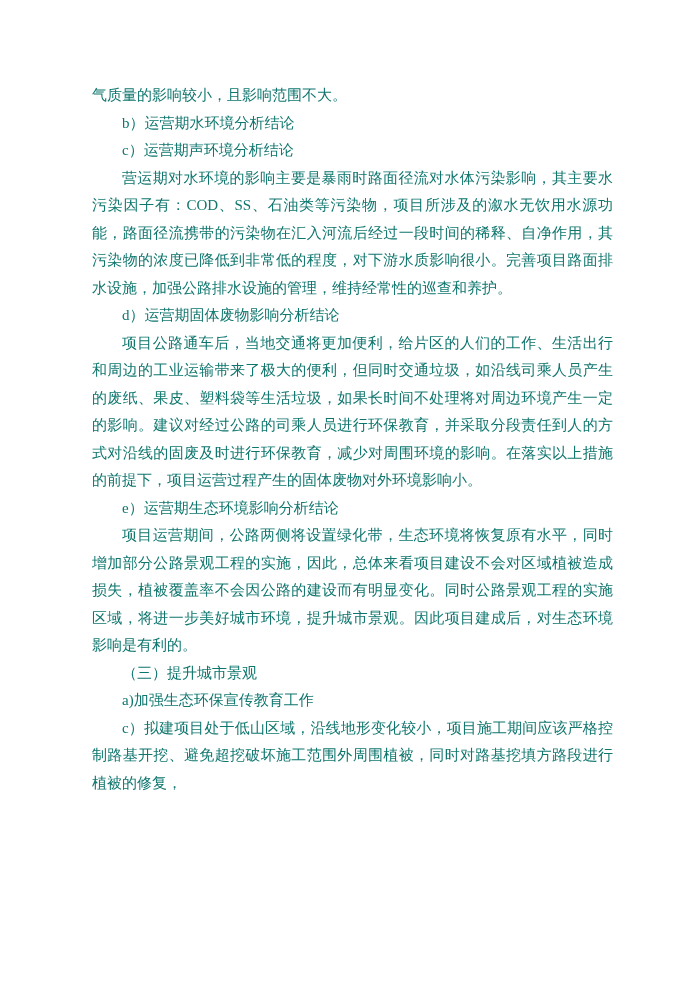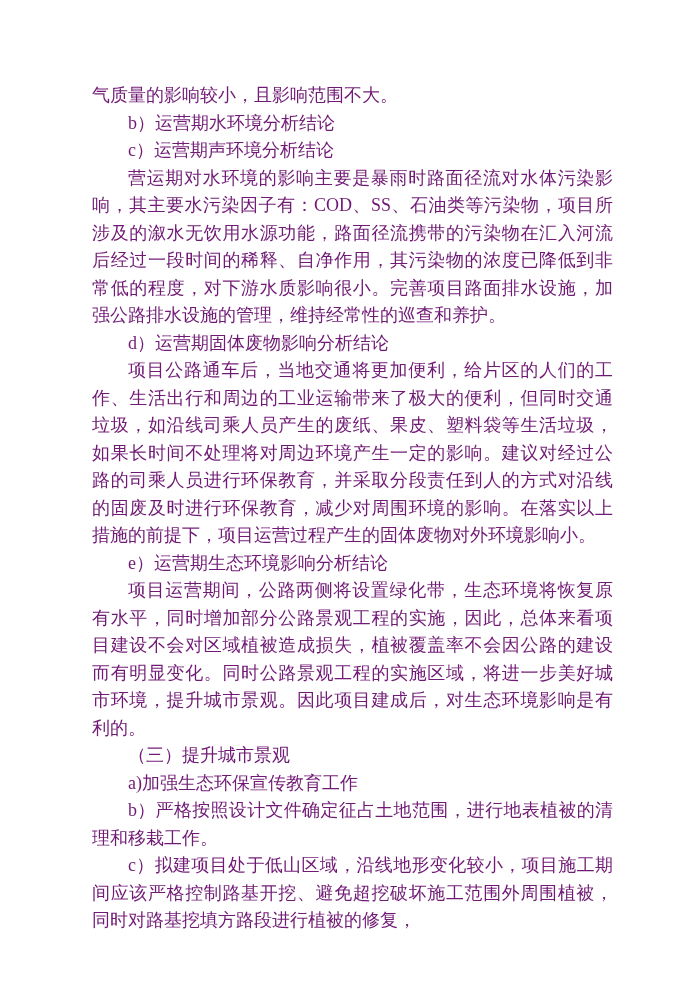--- a/index.html
+++ b/index.html
@@ -13,23 +13,23 @@
     height: 989px;
     background: #ffffff;
     overflow: hidden;
   }
   .content {
     position: absolute;
     top: 82px;
     left: 92px;
     width: 521px;
     font-family: "Liberation Serif", "DejaVu Serif", serif;
-    font-size: 18px;
+    font-size: 15px;
     line-height: 27.5px;
-    color: #701a75;
+    color: #0f766e;
     text-align: justify;
   }
   .content p {
     margin: 0;
     padding: 0;
   }
   .indent {
     text-indent: 2em;
   }
   .cont {
@@ -44,16 +44,15 @@
     <p class="cont">气质量的影响较小，且影响范围不大。</p>
     <p class="indent">b）运营期水环境分析结论</p>
     <p class="indent">c）运营期声环境分析结论</p>
     <p class="indent">营运期对水环境的影响主要是暴雨时路面径流对水体污染影响，其主要水污染因子有：COD、SS、石油类等污染物，项目所涉及的溆水无饮用水源功能，路面径流携带的污染物在汇入河流后经过一段时间的稀释、自净作用，其污染物的浓度已降低到非常低的程度，对下游水质影响很小。完善项目路面排水设施，加强公路排水设施的管理，维持经常性的巡查和养护。</p>
     <p class="indent">d）运营期固体废物影响分析结论</p>
     <p class="indent">项目公路通车后，当地交通将更加便利，给片区的人们的工作、生活出行和周边的工业运输带来了极大的便利，但同时交通垃圾，如沿线司乘人员产生的废纸、果皮、塑料袋等生活垃圾，如果长时间不处理将对周边环境产生一定的影响。建议对经过公路的司乘人员进行环保教育，并采取分段责任到人的方式对沿线的固废及时进行环保教育，减少对周围环境的影响。在落实以上措施的前提下，项目运营过程产生的固体废物对外环境影响小。</p>
     <p class="indent">e）运营期生态环境影响分析结论</p>
     <p class="indent">项目运营期间，公路两侧将设置绿化带，生态环境将恢复原有水平，同时增加部分公路景观工程的实施，因此，总体来看项目建设不会对区域植被造成损失，植被覆盖率不会因公路的建设而有明显变化。同时公路景观工程的实施区域，将进一步美好城市环境，提升城市景观。因此项目建成后，对生态环境影响是有利的。</p>
     <p class="indent">（三）提升城市景观</p>
     <p class="indent">a)加强生态环保宣传教育工作</p>
-    <p class="indent">b）严格按照设计文件确定征占土地范围，进行地表植被的清理和移栽工作。</p>
     <p class="indent">c）拟建项目处于低山区域，沿线地形变化较小，项目施工期间应该严格控制路基开挖、避免超挖破坏施工范围外周围植被，同时对路基挖填方路段进行植被的修复，</p>
   </div>
 </div>
 
 </body></html>

